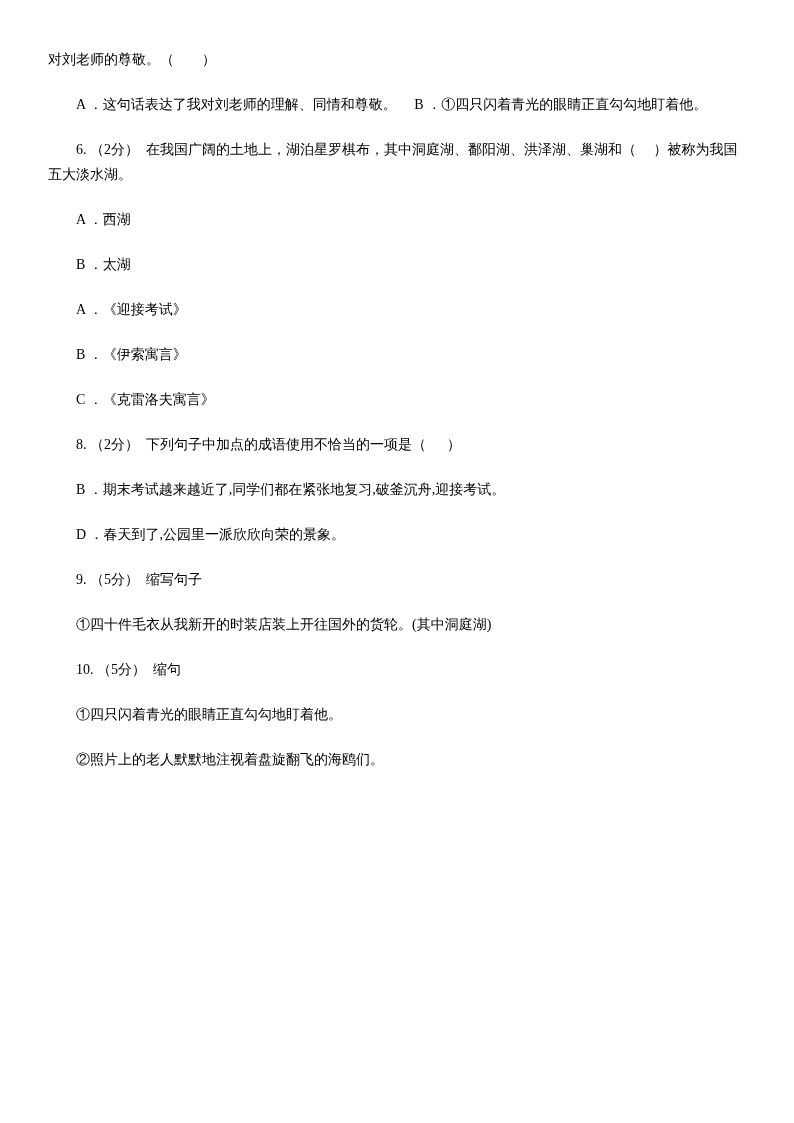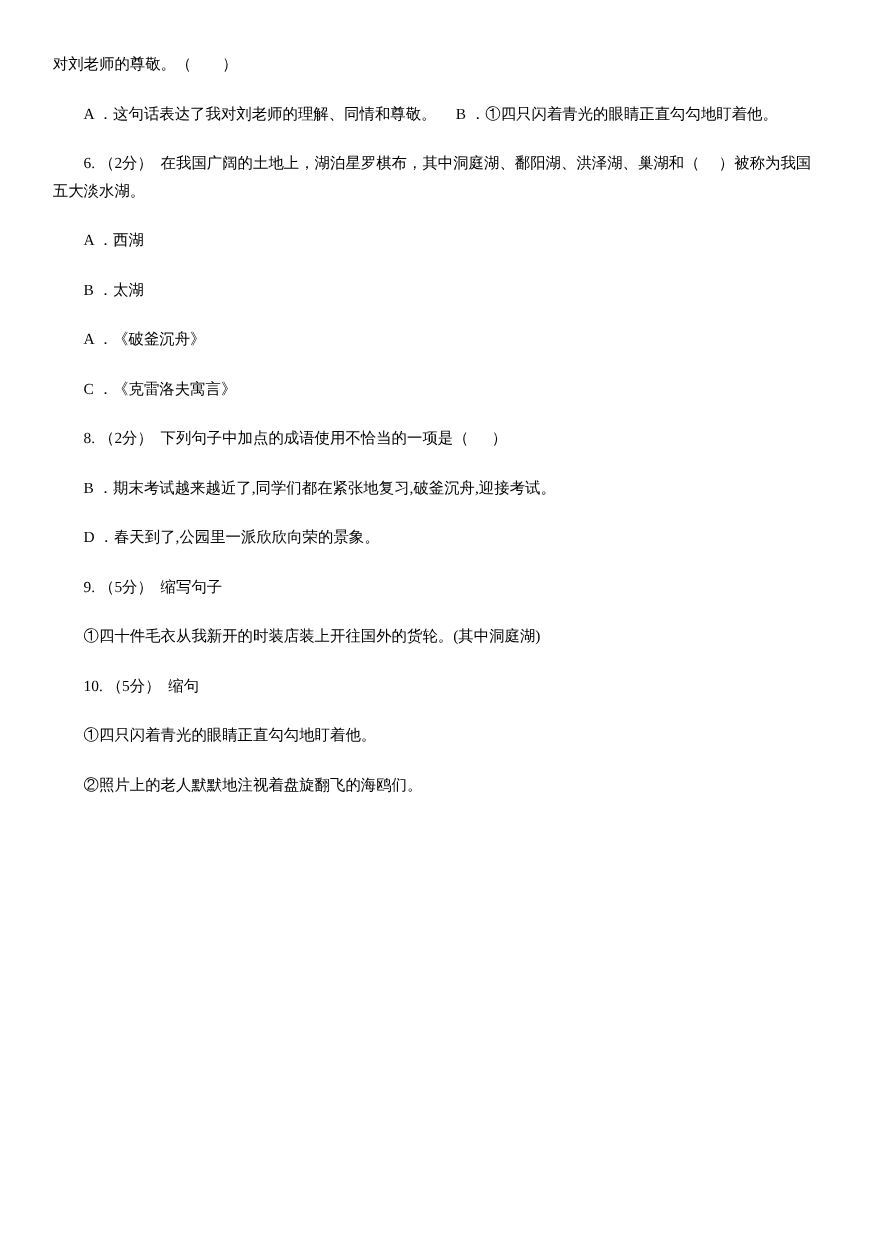--- a/index.html
+++ b/index.html
@@ -40,21 +40,22 @@
 </head>
 <body>
 
 <div class="page" style="background: rgb(255, 255, 255);">
   <div class="doc-body" id="doc-body" style="color: rgb(0, 0, 0);">
       <p class="">对刘老师的尊敬。（        ）</p>
       <p class="indent">A ．这句话表达了我对刘老师的理解、同情和尊敬。     B ．①四只闪着青光的眼睛正直勾勾地盯着他。</p>
       <p class="indent">6. （2分）  在我国广阔的土地上，湖泊星罗棋布，其中洞庭湖、鄱阳湖、洪泽湖、巢湖和（     ）被称为我国五大淡水湖。</p>
       <p class="indent">A ．西湖</p>
       <p class="indent">B ．太湖</p>
-      <p class="indent">A ．《破釜沉舟》</p>
+      <p class="indent">A ．《迎接考试》</p>
+      <p class="indent">B ．《伊索寓言》</p>
       <p class="indent">C ．《克雷洛夫寓言》</p>
       <p class="indent">8. （2分）  下列句子中加点的成语使用不恰当的一项是（      ）</p>
       <p class="indent">B ．期末考试越来越近了,同学们都在紧张地复习,破釜沉舟,迎接考试。</p>
       <p class="indent">D ．春天到了,公园里一派欣欣向荣的景象。</p>
       <p class="indent">9. （5分）  缩写句子</p>
       <p class="indent">①四十件毛衣从我新开的时装店装上开往国外的货轮。(其中洞庭湖)</p>
       <p class="indent">10. （5分）  缩句</p>
       <p class="indent">①四只闪着青光的眼睛正直勾勾地盯着他。</p>
       <p class="indent">②照片上的老人默默地注视着盘旋翻飞的海鸥们。</p>
     </div>

